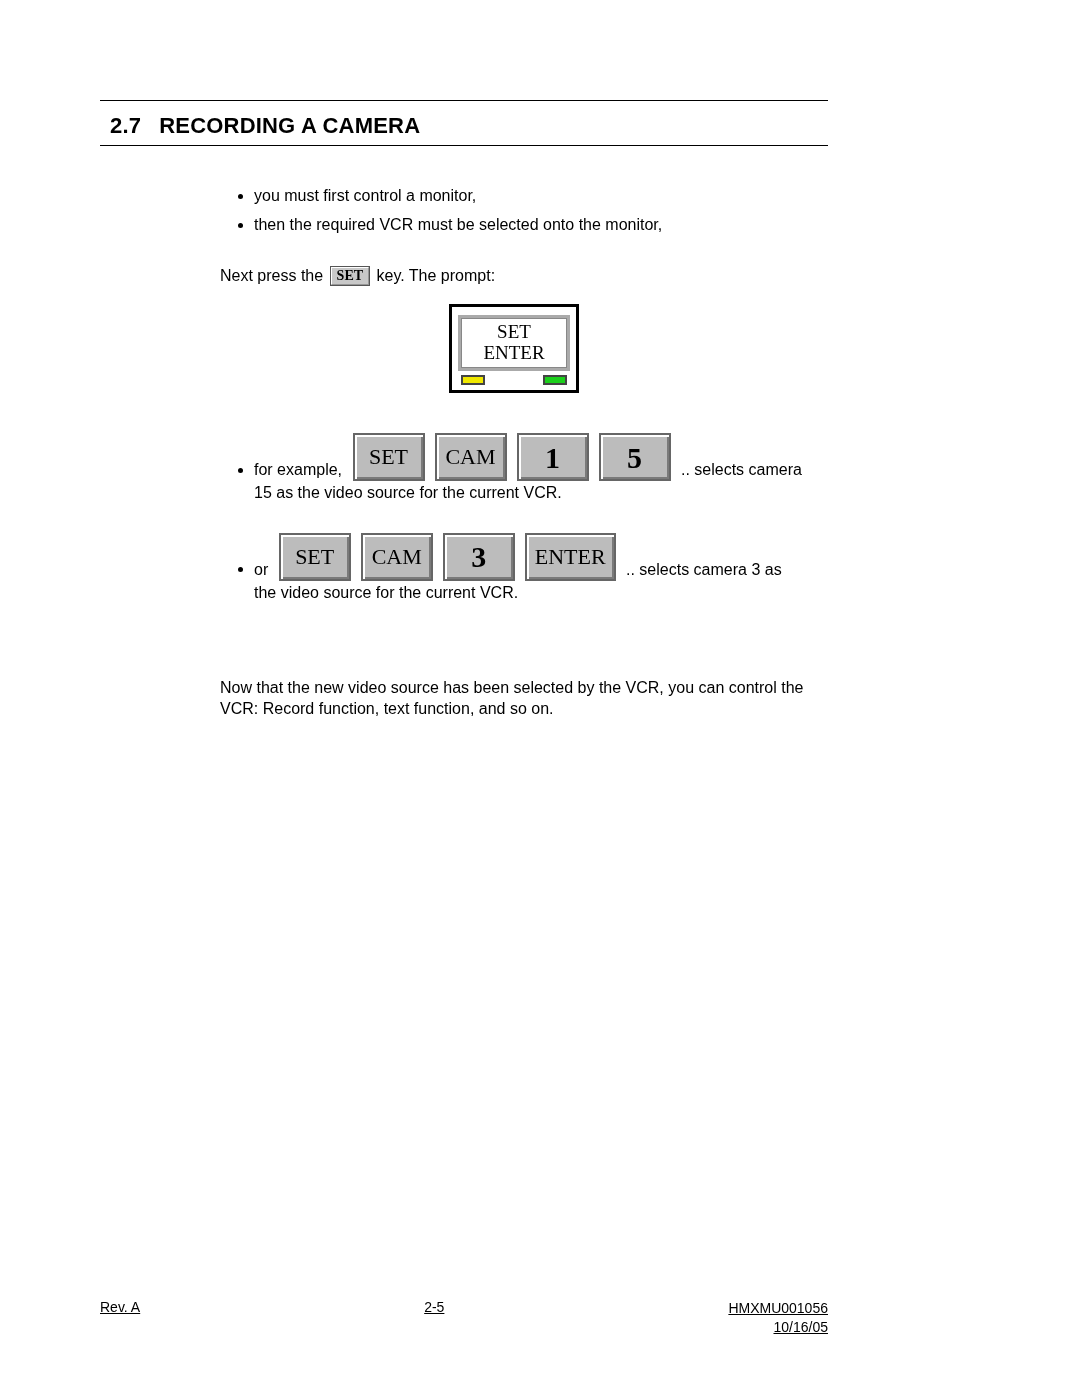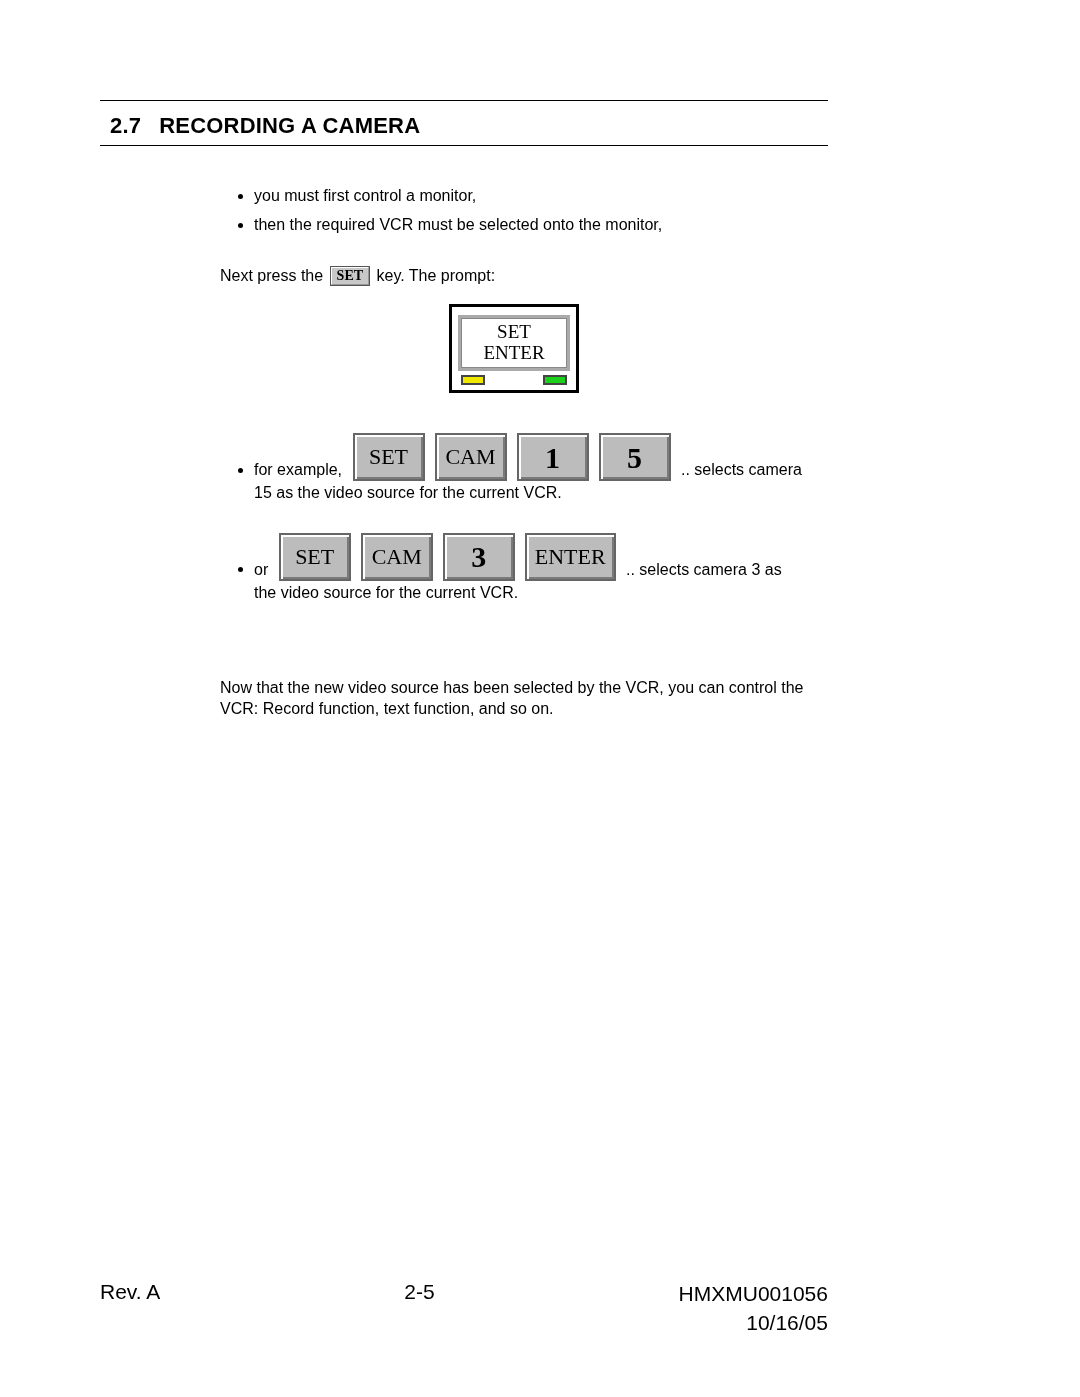--- a/index.html
+++ b/index.html
@@ -136,21 +136,22 @@
     font-size: 22px;
   }
   .footer {
     position: absolute;
     bottom: 60px;
     left: 100px;
     right: 100px;
     display: flex;
     justify-content: space-between;
     align-items: flex-start;
-    font-size: 21px;
+    font-size: 14px;
+    text-decoration: underline;
   }
   .footer .right {
     text-align: right;
     line-height: 1.35;
   }
 </style>
 </head>
 <body>
 
 <div class="page">

